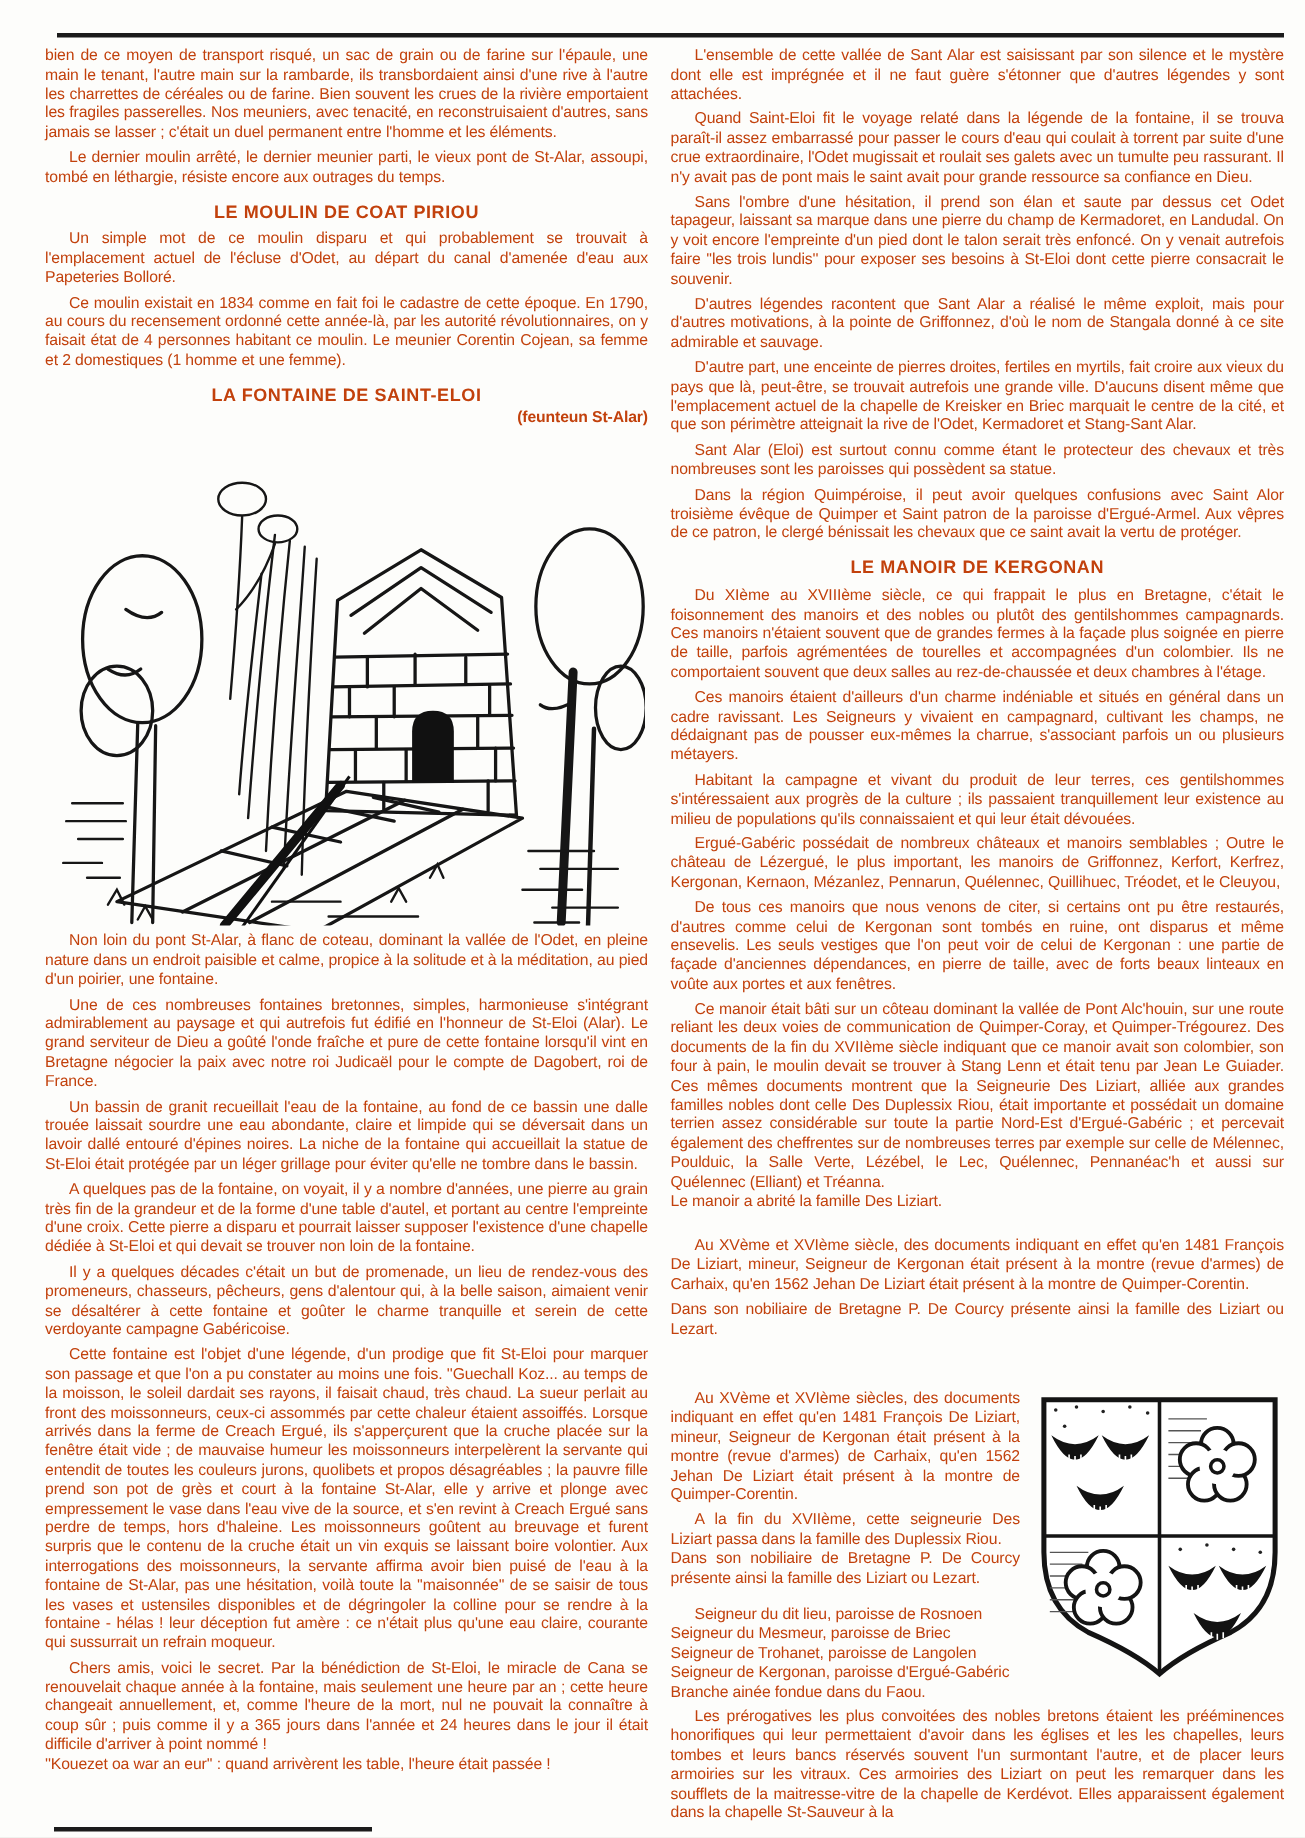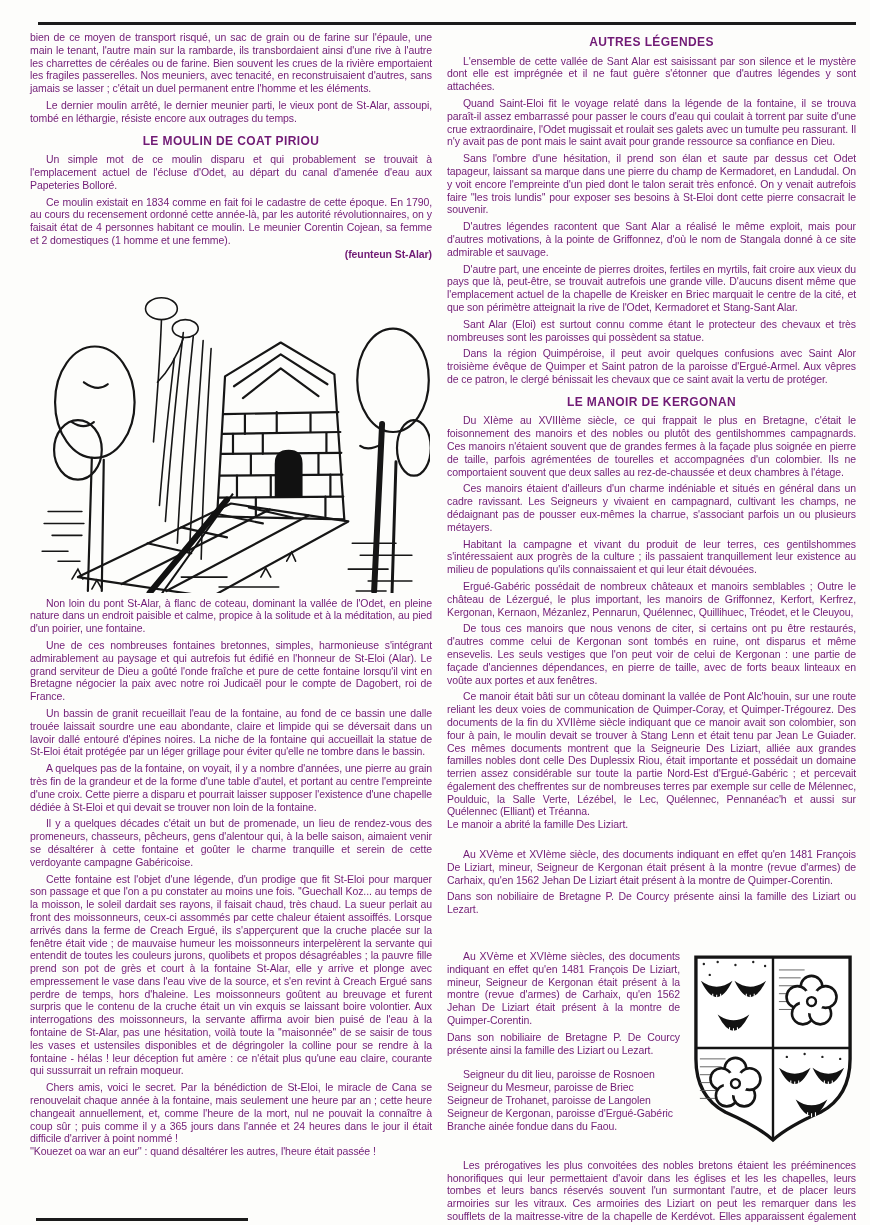--- a/index.html
+++ b/index.html
@@ -1,17 +1,17 @@
 <!DOCTYPE html>
 <html><head>
 <meta charset="utf-8">
 <style>
   html,body{margin:0;padding:0;background:#e8e8e4;}
   .page{position:relative;width:870px;height:1225px;margin:0 auto;background:#fdfdfb;
-        color:#701a75;font-family:"Liberation Sans",sans-serif;overflow:hidden;}
+        color:#c2410c;font-family:"Liberation Sans",sans-serif;overflow:hidden;}
   .top-rule{position:absolute;left:38px;top:22px;width:818px;height:3px;background:#1b1b1b;}
   .bottom-rule{position:absolute;left:36px;top:1218px;width:212px;height:3px;background:#1b1b1b;}
   .columns{position:absolute;top:31px;left:30px;display:flex;gap:15px;width:826px;}
   .col{font-size:10.5px;line-height:1.22;text-align:justify;letter-spacing:-0.08px;}
   .col-left{width:402px;flex:none;}
   .col-right{width:409px;flex:none;}
   p{margin:0 0 4px 0;}
   p.ind{text-indent:16px;}
   p.tight{margin-bottom:0;}
   h3{font-size:12px;text-align:center;font-weight:bold;margin:9px 0 5px 0;letter-spacing:0.4px;}
@@ -34,20 +34,21 @@
   <div class="bottom-rule"></div>
 
   <div class="columns">
 
     <div class="col col-left">
       <p>bien de ce moyen de transport risqué, un sac de grain ou de farine sur l'épaule, une main le tenant, l'autre main sur la rambarde, ils transbordaient ainsi d'une rive à l'autre les charrettes de céréales ou de farine. Bien souvent les crues de la rivière emportaient les fragiles passerelles. Nos meuniers, avec tenacité, en reconstruisaient d'autres, sans jamais se lasser ; c'était un duel permanent entre l'homme et les éléments.</p>
       <p class="ind">Le dernier moulin arrêté, le dernier meunier parti, le vieux pont de St-Alar, assoupi, tombé en léthargie, résiste encore aux outrages du temps.</p>
       <h3>LE MOULIN DE COAT PIRIOU</h3>
       <p class="ind">Un simple mot de ce moulin disparu et qui probablement se trouvait à l'emplacement actuel de l'écluse d'Odet, au départ du canal d'amenée d'eau aux Papeteries Bolloré.</p>
       <p class="ind">Ce moulin existait en 1834 comme en fait foi le cadastre de cette époque. En 1790, au cours du recensement ordonné cette année-là, par les autorité révolutionnaires, on y faisait état de 4 personnes habitant ce moulin. Le meunier Corentin Cojean, sa femme et 2 domestiques (1 homme et une femme).</p>
+      <h3>LA FONTAINE DE SAINT-ELOI</h3>
       <div class="subtitle">(feunteun St-Alar)</div>
 
       <figure>
         <svg width="398" height="330" viewBox="0 0 400 332">
 
           <g class="sketch">
             <ellipse cx="63" cy="140" rx="40" ry="56"></ellipse>
             <ellipse cx="46" cy="188" rx="24" ry="30"></ellipse>
             <path d="M60,196 L56,330"></path>
             <path d="M72,198 L70,330"></path>
@@ -118,25 +119,24 @@
         </svg>
       </figure>
 
       <p class="ind">Non loin du pont St-Alar, à flanc de coteau, dominant la vallée de l'Odet, en pleine nature dans un endroit paisible et calme, propice à la solitude et à la méditation, au pied d'un poirier, une fontaine.</p>
       <p class="ind">Une de ces nombreuses fontaines bretonnes, simples, harmonieuse s'intégrant admirablement au paysage et qui autrefois fut édifié en l'honneur de St-Eloi (Alar). Le grand serviteur de Dieu a goûté l'onde fraîche et pure de cette fontaine lorsqu'il vint en Bretagne négocier la paix avec notre roi Judicaël pour le compte de Dagobert, roi de France.</p>
       <p class="ind">Un bassin de granit recueillait l'eau de la fontaine, au fond de ce bassin une dalle trouée laissait sourdre une eau abondante, claire et limpide qui se déversait dans un lavoir dallé entouré d'épines noires. La niche de la fontaine qui accueillait la statue de St-Eloi était protégée par un léger grillage pour éviter qu'elle ne tombre dans le bassin.</p>
       <p class="ind">A quelques pas de la fontaine, on voyait, il y a nombre d'années, une pierre au grain très fin de la grandeur et de la forme d'une table d'autel, et portant au centre l'empreinte d'une croix. Cette pierre a disparu et pourrait laisser supposer l'existence d'une chapelle dédiée à St-Eloi et qui devait se trouver non loin de la fontaine.</p>
       <p class="ind">Il y a quelques décades c'était un but de promenade, un lieu de rendez-vous des promeneurs, chasseurs, pêcheurs, gens d'alentour qui, à la belle saison, aimaient venir se désaltérer à cette fontaine et goûter le charme tranquille et serein de cette verdoyante campagne Gabéricoise.</p>
       <p class="ind">Cette fontaine est l'objet d'une légende, d'un prodige que fit St-Eloi pour marquer son passage et que l'on a pu constater au moins une fois. ''Guechall Koz... au temps de la moisson, le soleil dardait ses rayons, il faisait chaud, très chaud. La sueur perlait au front des moissonneurs, ceux-ci assommés par cette chaleur étaient assoiffés. Lorsque arrivés dans la ferme de Creach Ergué, ils s'apperçurent que la cruche placée sur la fenêtre était vide ; de mauvaise humeur les moissonneurs interpelèrent la servante qui entendit de toutes les couleurs jurons, quolibets et propos désagréables ; la pauvre fille prend son pot de grès et court à la fontaine St-Alar, elle y arrive et plonge avec empressement le vase dans l'eau vive de la source, et s'en revint à Creach Ergué sans perdre de temps, hors d'haleine. Les moissonneurs goûtent au breuvage et furent surpris que le contenu de la cruche était un vin exquis se laissant boire volontier. Aux interrogations des moissonneurs, la servante affirma avoir bien puisé de l'eau à la fontaine de St-Alar, pas une hésitation, voilà toute la ''maisonnée'' de se saisir de tous les vases et ustensiles disponibles et de dégringoler la colline pour se rendre à la fontaine - hélas ! leur déception fut amère : ce n'était plus qu'une eau claire, courante qui sussurrait un refrain moqueur.</p>
       <p class="ind tight">Chers amis, voici le secret. Par la bénédiction de St-Eloi, le miracle de Cana se renouvelait chaque année à la fontaine, mais seulement une heure par an ; cette heure changeait annuellement, et, comme l'heure de la mort, nul ne pouvait la connaître à coup sûr ; puis comme il y a 365 jours dans l'année et 24 heures dans le jour il était difficile d'arriver à point nommé !</p>
-      <p>''Kouezet oa war an eur'' : quand désaltérer les autres, l'heure était passée !</p>
+      <p>''Kouezet oa war an eur'' : quand arrivèrent les table, l'heure était passée !</p>
     </div>
 
     <div class="col col-right">
-      <h3 style="margin-top:4px">AUTRES LÉGENDES</h3>
       <p class="ind">L'ensemble de cette vallée de Sant Alar est saisissant par son silence et le mystère dont elle est imprégnée et il ne faut guère s'étonner que d'autres légendes y sont attachées.</p>
       <p class="ind">Quand Saint-Eloi fit le voyage relaté dans la légende de la fontaine, il se trouva paraît-il assez embarrassé pour passer le cours d'eau qui coulait à torrent par suite d'une crue extraordinaire, l'Odet mugissait et roulait ses galets avec un tumulte peu rassurant. Il n'y avait pas de pont mais le saint avait pour grande ressource sa confiance en Dieu.</p>
       <p class="ind">Sans l'ombre d'une hésitation, il prend son élan et saute par dessus cet Odet tapageur, laissant sa marque dans une pierre du champ de Kermadoret, en Landudal. On y voit encore l'empreinte d'un pied dont le talon serait très enfoncé. On y venait autrefois faire ''les trois lundis'' pour exposer ses besoins à St-Eloi dont cette pierre consacrait le souvenir.</p>
       <p class="ind tight">D'autres légendes racontent que Sant Alar a réalisé le même exploit, mais pour d'autres motivations, à la pointe de Griffonnez, d'où le nom de Stangala donné à ce site admirable et sauvage.</p>
       <p class="ind" style="margin-top:4px">D'autre part, une enceinte de pierres droites, fertiles en myrtils, fait croire aux vieux du pays que là, peut-être, se trouvait autrefois une grande ville. D'aucuns disent même que l'emplacement actuel de la chapelle de Kreisker en Briec marquait le centre de la cité, et que son périmètre atteignait la rive de l'Odet, Kermadoret et Stang-Sant Alar.</p>
       <p class="ind">Sant Alar (Eloi) est surtout connu comme étant le protecteur des chevaux et très nombreuses sont les paroisses qui possèdent sa statue.</p>
       <p class="ind">Dans la région Quimpéroise, il peut avoir quelques confusions avec Saint Alor troisième évêque de Quimper et Saint patron de la paroisse d'Ergué-Armel. Aux vêpres de ce patron, le clergé bénissait les chevaux que ce saint avait la vertu de protéger.</p>
       <h3>LE MANOIR DE KERGONAN</h3>
       <p class="ind">Du XIème au XVIIIème siècle, ce qui frappait le plus en Bretagne, c'était le foisonnement des manoirs et des nobles ou plutôt des gentilshommes campagnards. Ces manoirs n'étaient souvent que de grandes fermes à la façade plus soignée en pierre de taille, parfois agrémentées de tourelles et accompagnées d'un colombier. Ils ne comportaient souvent que deux salles au rez-de-chaussée et deux chambres à l'étage.</p>
       <p class="ind">Ces manoirs étaient d'ailleurs d'un charme indéniable et situés en général dans un cadre ravissant. Les Seigneurs y vivaient en campagnard, cultivant les champs, ne dédaignant pas de pousser eux-mêmes la charrue, s'associant parfois un ou plusieurs métayers.</p>
@@ -210,20 +210,21 @@
                 <circle cx="-8.8" cy="12.1" r="11"></circle>
                   <circle cx="8.8" cy="12.1" r="11"></circle>
                 <circle cx="14.3" cy="-4.6" r="11"></circle>
               </g>
               <circle r="12" fill="#fff"></circle>
               <circle r="4.5" fill="#fff" stroke="#141414" stroke-width="2.4"></circle>
             </g>
           </svg>
         </div>
         <p class="ind">Au XVème et XVIème siècles, des documents indiquant en effet qu'en 1481 François De Liziart, mineur, Seigneur de Kergonan était présent à la montre (revue d'armes) de Carhaix, qu'en 1562 Jehan De Liziart était présent à la montre de Quimper-Corentin.</p>
+        <p class="ind tight">A la fin du XVIIème, cette seigneurie Des Liziart passa dans la famille des Duplessix Riou.</p>
         <p>Dans son nobiliaire de Bretagne P. De Courcy présente ainsi la famille des Liziart ou Lezart.</p>
         <div class="seigneur-lines" style="margin-top:8px">
           <p class="first">Seigneur du dit lieu, paroisse de Rosnoen</p>
           <p>Seigneur du Mesmeur, paroisse de Briec</p>
           <p>Seigneur de Trohanet, paroisse de Langolen</p>
           <p>Seigneur de Kergonan, paroisse d'Ergué-Gabéric</p>
           <p>Branche ainée fondue dans du Faou.</p>
         </div>
       </div>
 

